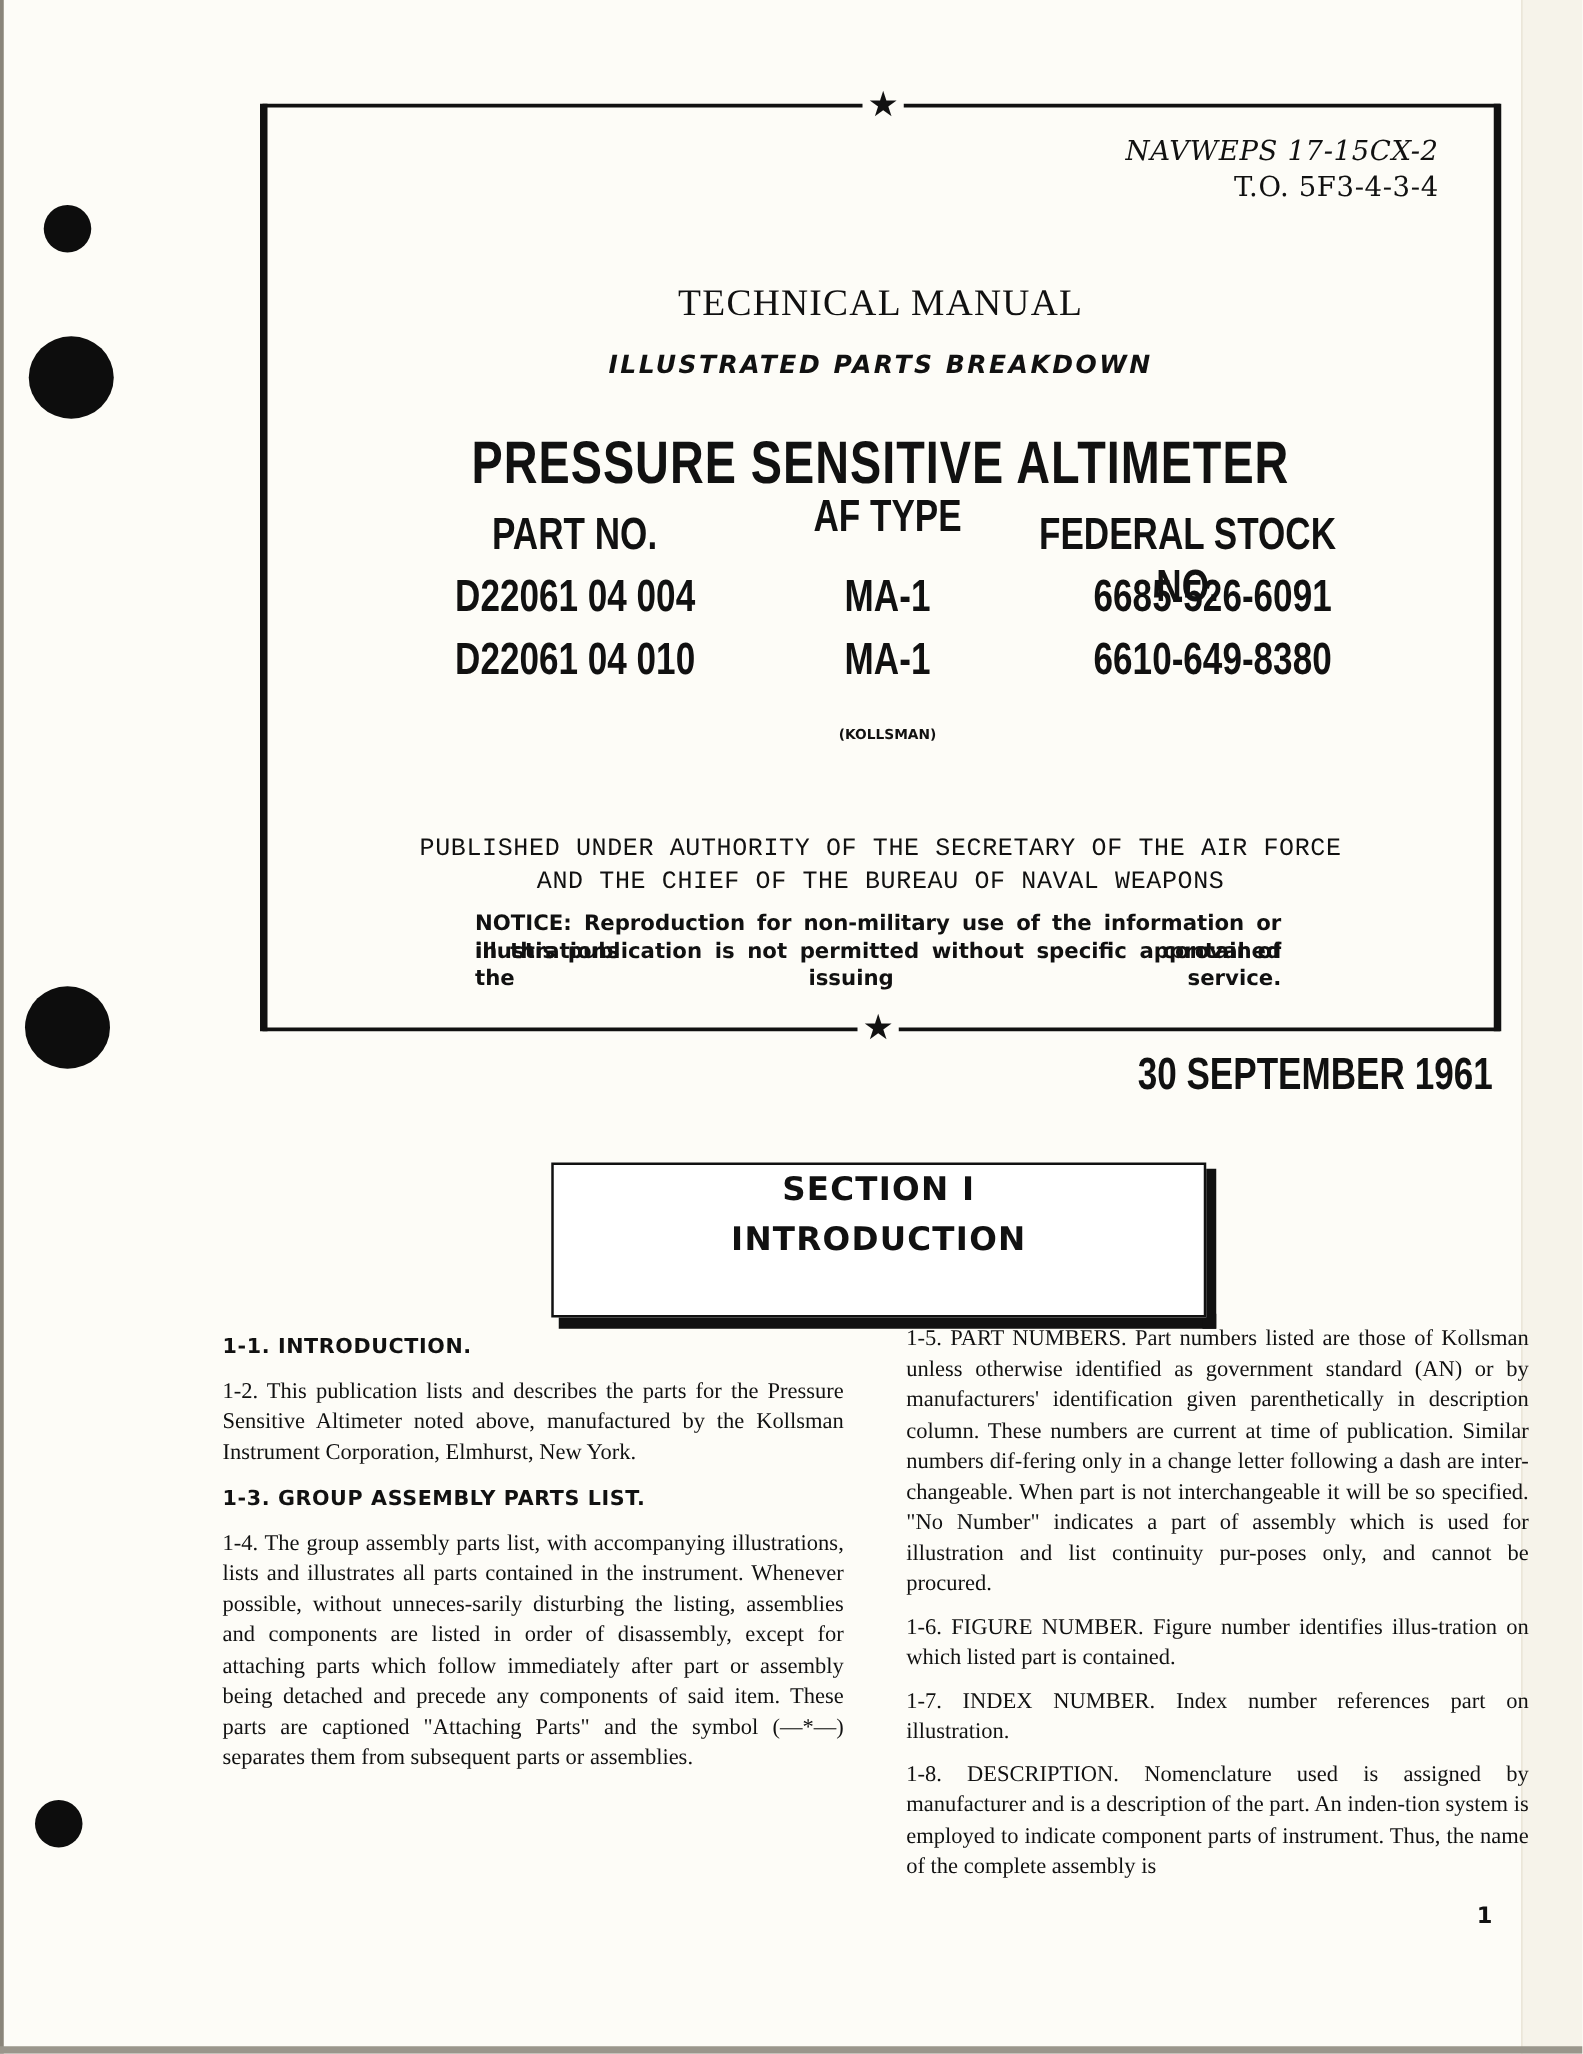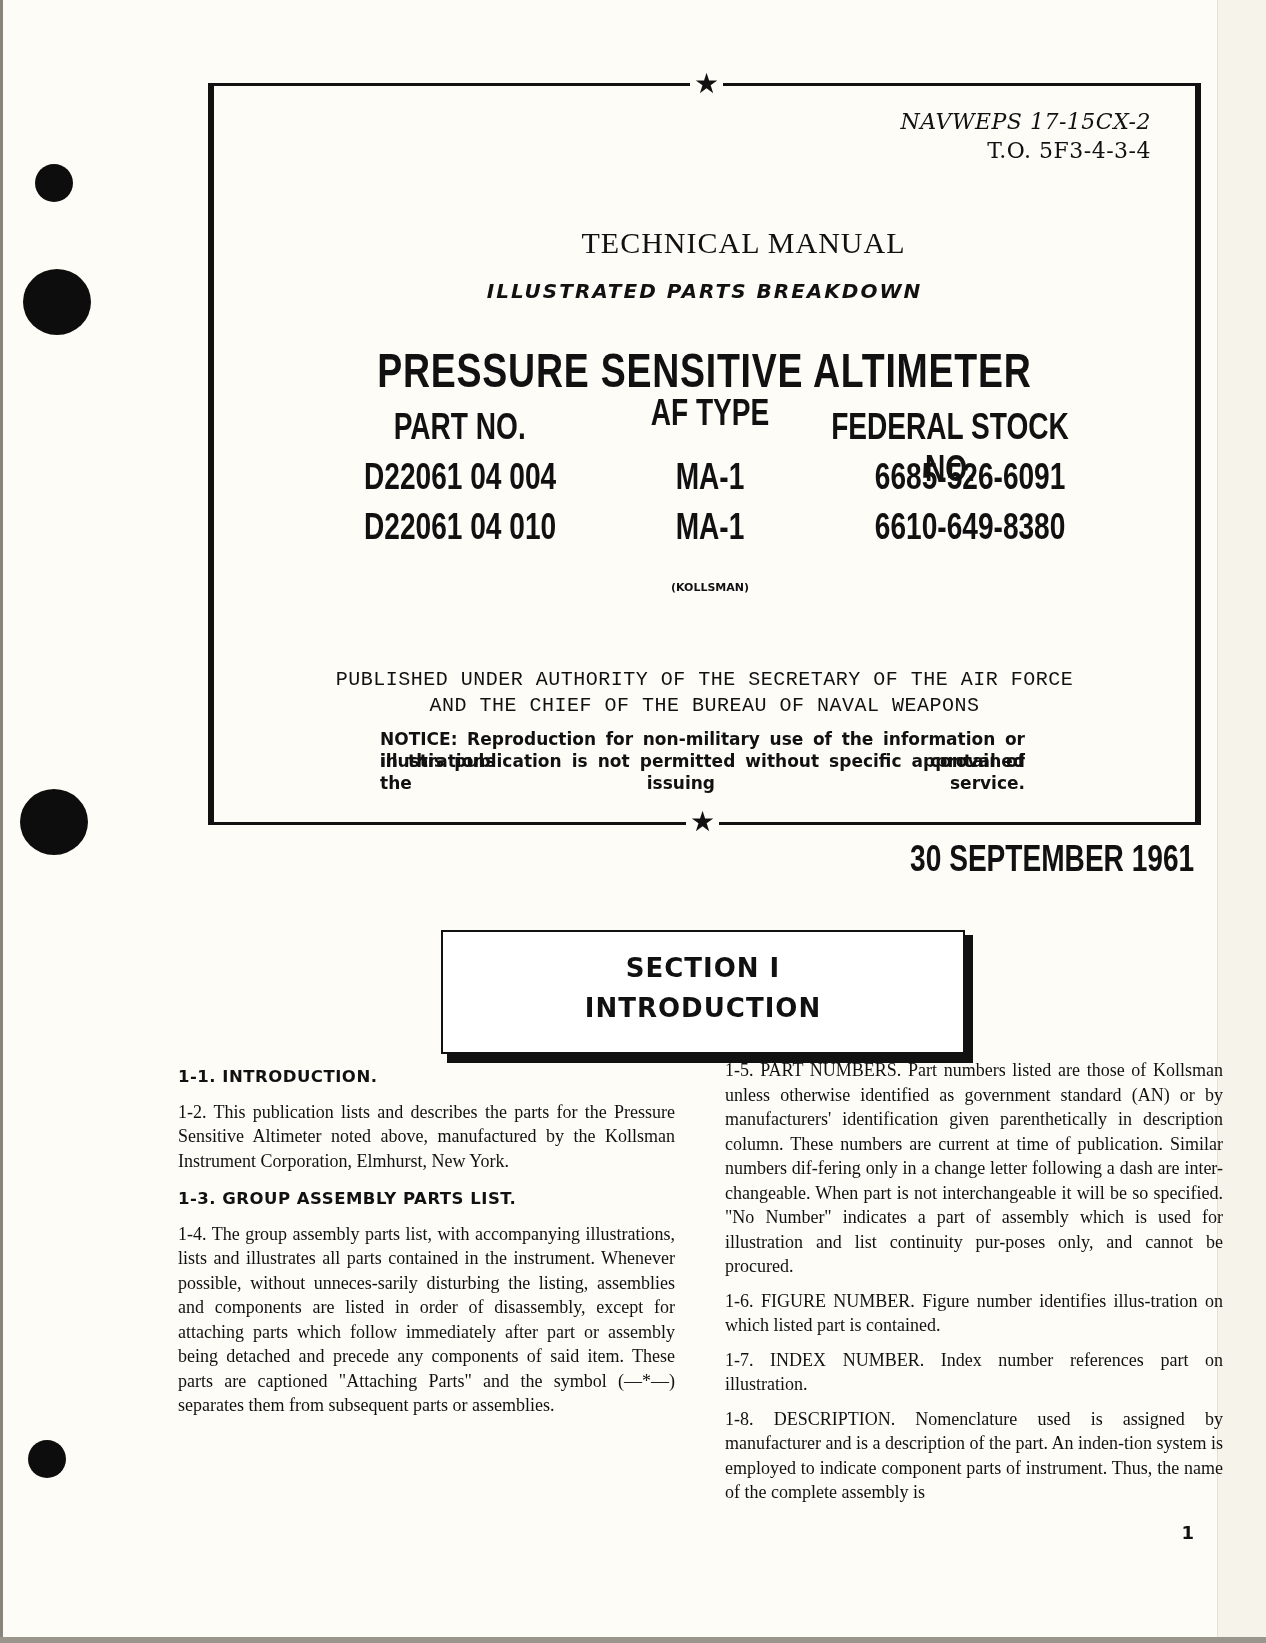--- a/index.html
+++ b/index.html
@@ -32,21 +32,21 @@
   .kollsman { font-family:"DejaVu Sans", sans-serif; font-weight:bold; font-size:11px; }
   .auth { font-family:Liberation Mono, monospace; font-size:20px; letter-spacing:0.5px; line-height:26px; }
   .notice { font-family:"DejaVu Sans", sans-serif; font-weight:bold; font-size:17px; line-height:22px; text-align:justify; text-align-last:justify; }
 
   .date { position:absolute; right:72px; top:838px; font-family:"Liberation Sans", sans-serif; font-weight:bold; font-size:36px; transform:scaleX(0.78); transform-origin:right center; }
 
   
   .sec-box { position:absolute; left:441px; top:930px; width:520px; height:120px; border:2px solid #111; background:#fff; }
   .sec-shadow-b { position:absolute; left:447px; top:1051px; width:526px; height:12px; background:#111; }
   .sec-shadow-r { position:absolute; left:962px; top:935px; width:11px; height:128px; background:#111; }
-  .sec-text { font-family:"DejaVu Sans", sans-serif; font-weight:bold; font-size:26px; letter-spacing:1px; text-align:center; line-height:40px; padding-top:16px; }
+  .sec-text { font-family:"DejaVu Sans", sans-serif; font-weight:bold; font-size:26px; letter-spacing:1px; text-align:center; line-height:40px; }
 
   .col { position:absolute; font-family:"Liberation Serif", serif; font-size:18px; line-height:24.5px; text-align:justify; }
   .col p { margin:0 0 10px 0; }
   .head { font-family:"DejaVu Sans", sans-serif; font-weight:bold; font-size:16.5px; letter-spacing:0.5px; margin:0 0 12px 0; }
   .page-no { position:absolute; right:72px; top:1522px; font-family:"DejaVu Sans", sans-serif; font-weight:bold; font-size:18px; }
 </style>
 </head>
 <body>
 
 <div class="pg-edge-left"></div>
@@ -63,21 +63,21 @@
   <div class="frame-left"></div>
   <div class="frame-right"></div>
   <div class="frame-bottom"></div>
   <span class="star" style="left:690px;top:70px;">★</span>
   <span class="star" style="left:686px;top:808px;">★</span>
 </div>
 
 <div class="docnum" style="top:108px;font-style:italic;">NAVWEPS 17-15CX-2</div>
 <div class="docnum" style="top:137px;">T.O. 5F3-4-3-4</div>
 
-<div class="center tm" style="top:226px;margin-left:39px;">TECHNICAL MANUAL</div>
+<div class="center tm" style="top:226px;">TECHNICAL MANUAL</div>
 <div class="center ipb" style="top:279px;">ILLUSTRATED PARTS BREAKDOWN</div>
 <div class="center" style="top:343px;">
   <span class="cond big">PRESSURE SENSITIVE ALTIMETER</span>
 </div>
 
 <div>
   <div class="cell" style="left:330px;width:260px;top:406px;"><span class="cond hdr">PART NO.</span></div>
   <div class="cell" style="left:610px;width:200px;top:392px;"><span class="cond hdr">AF TYPE</span></div>
   <div class="cell" style="left:770px;width:360px;top:406px;"><span class="cond hdr">FEDERAL STOCK NO.</span></div>
 

